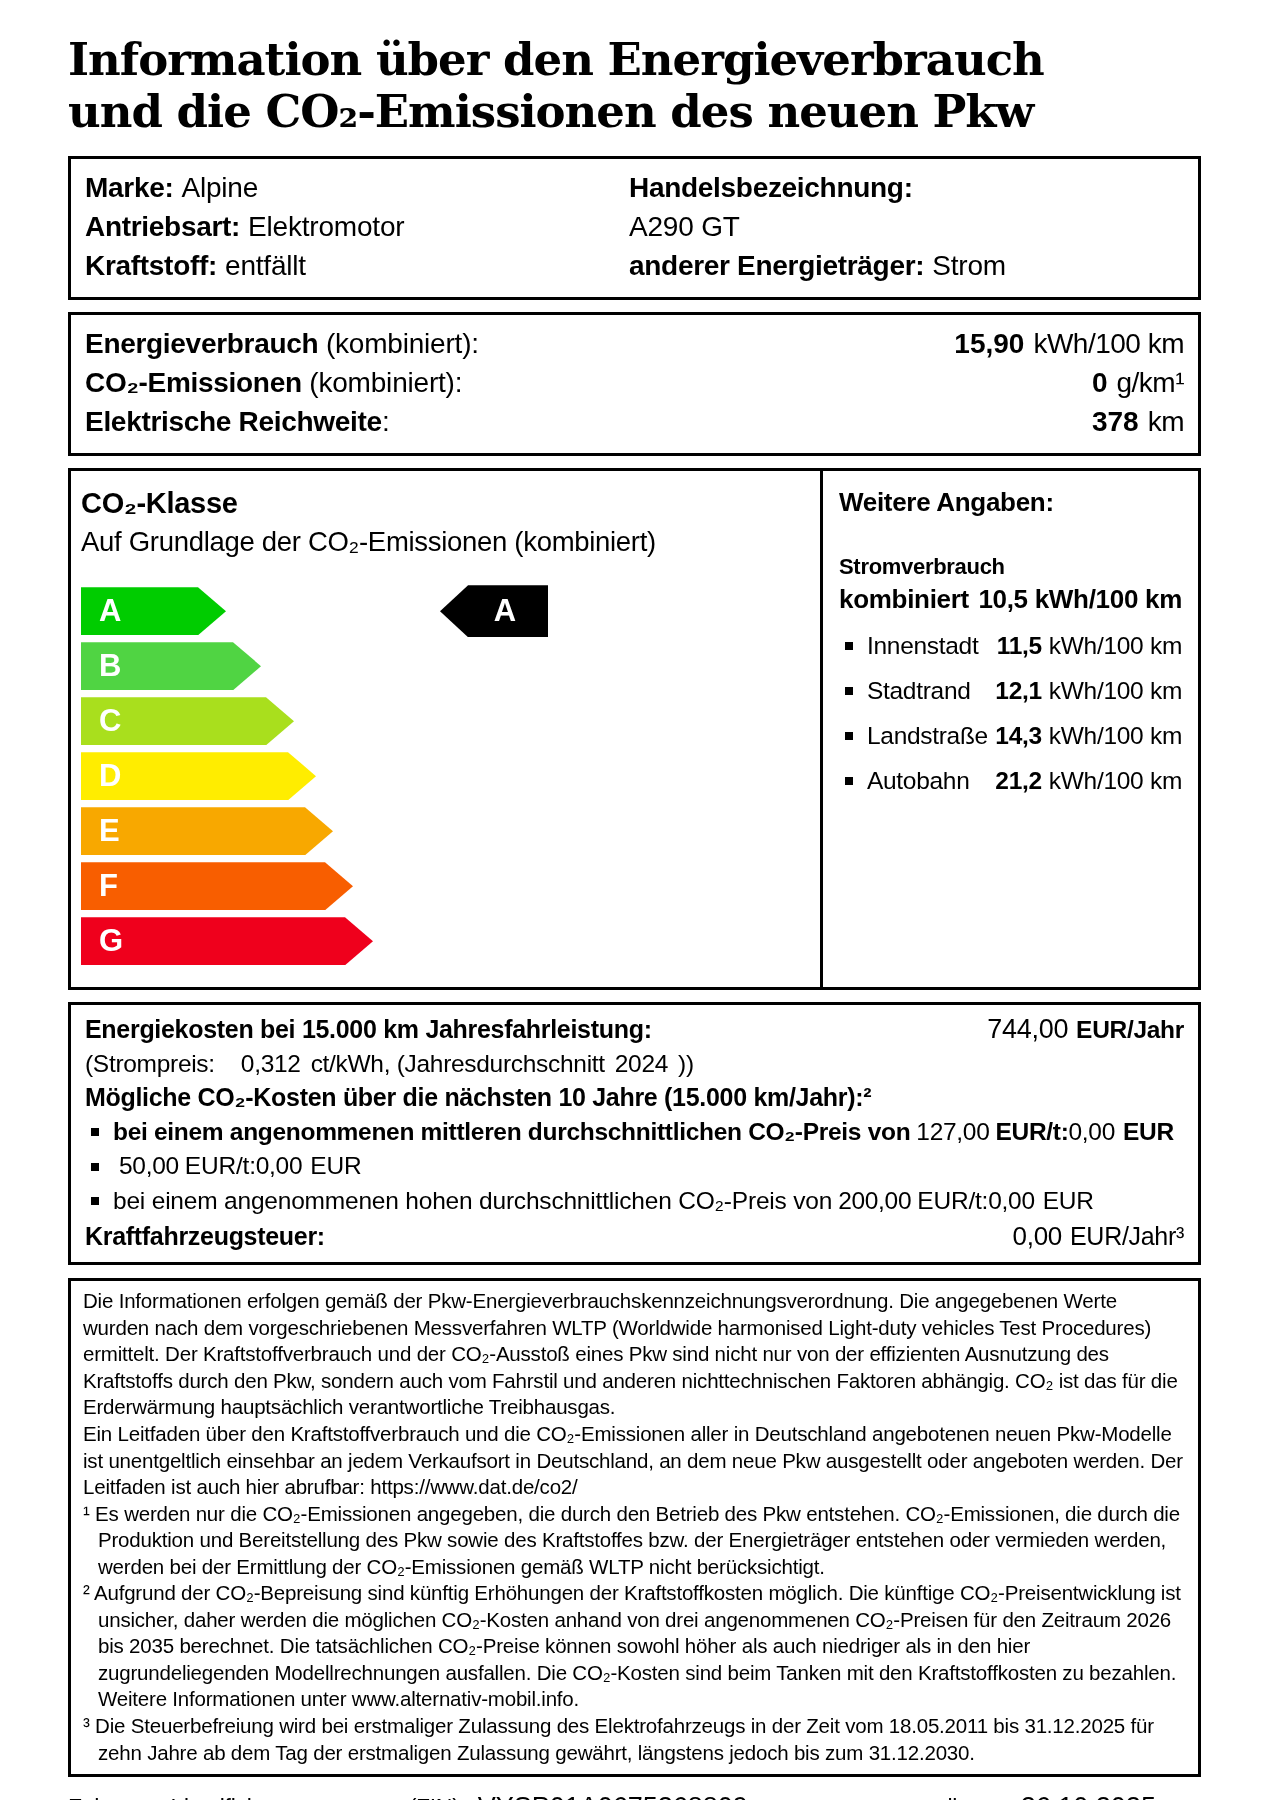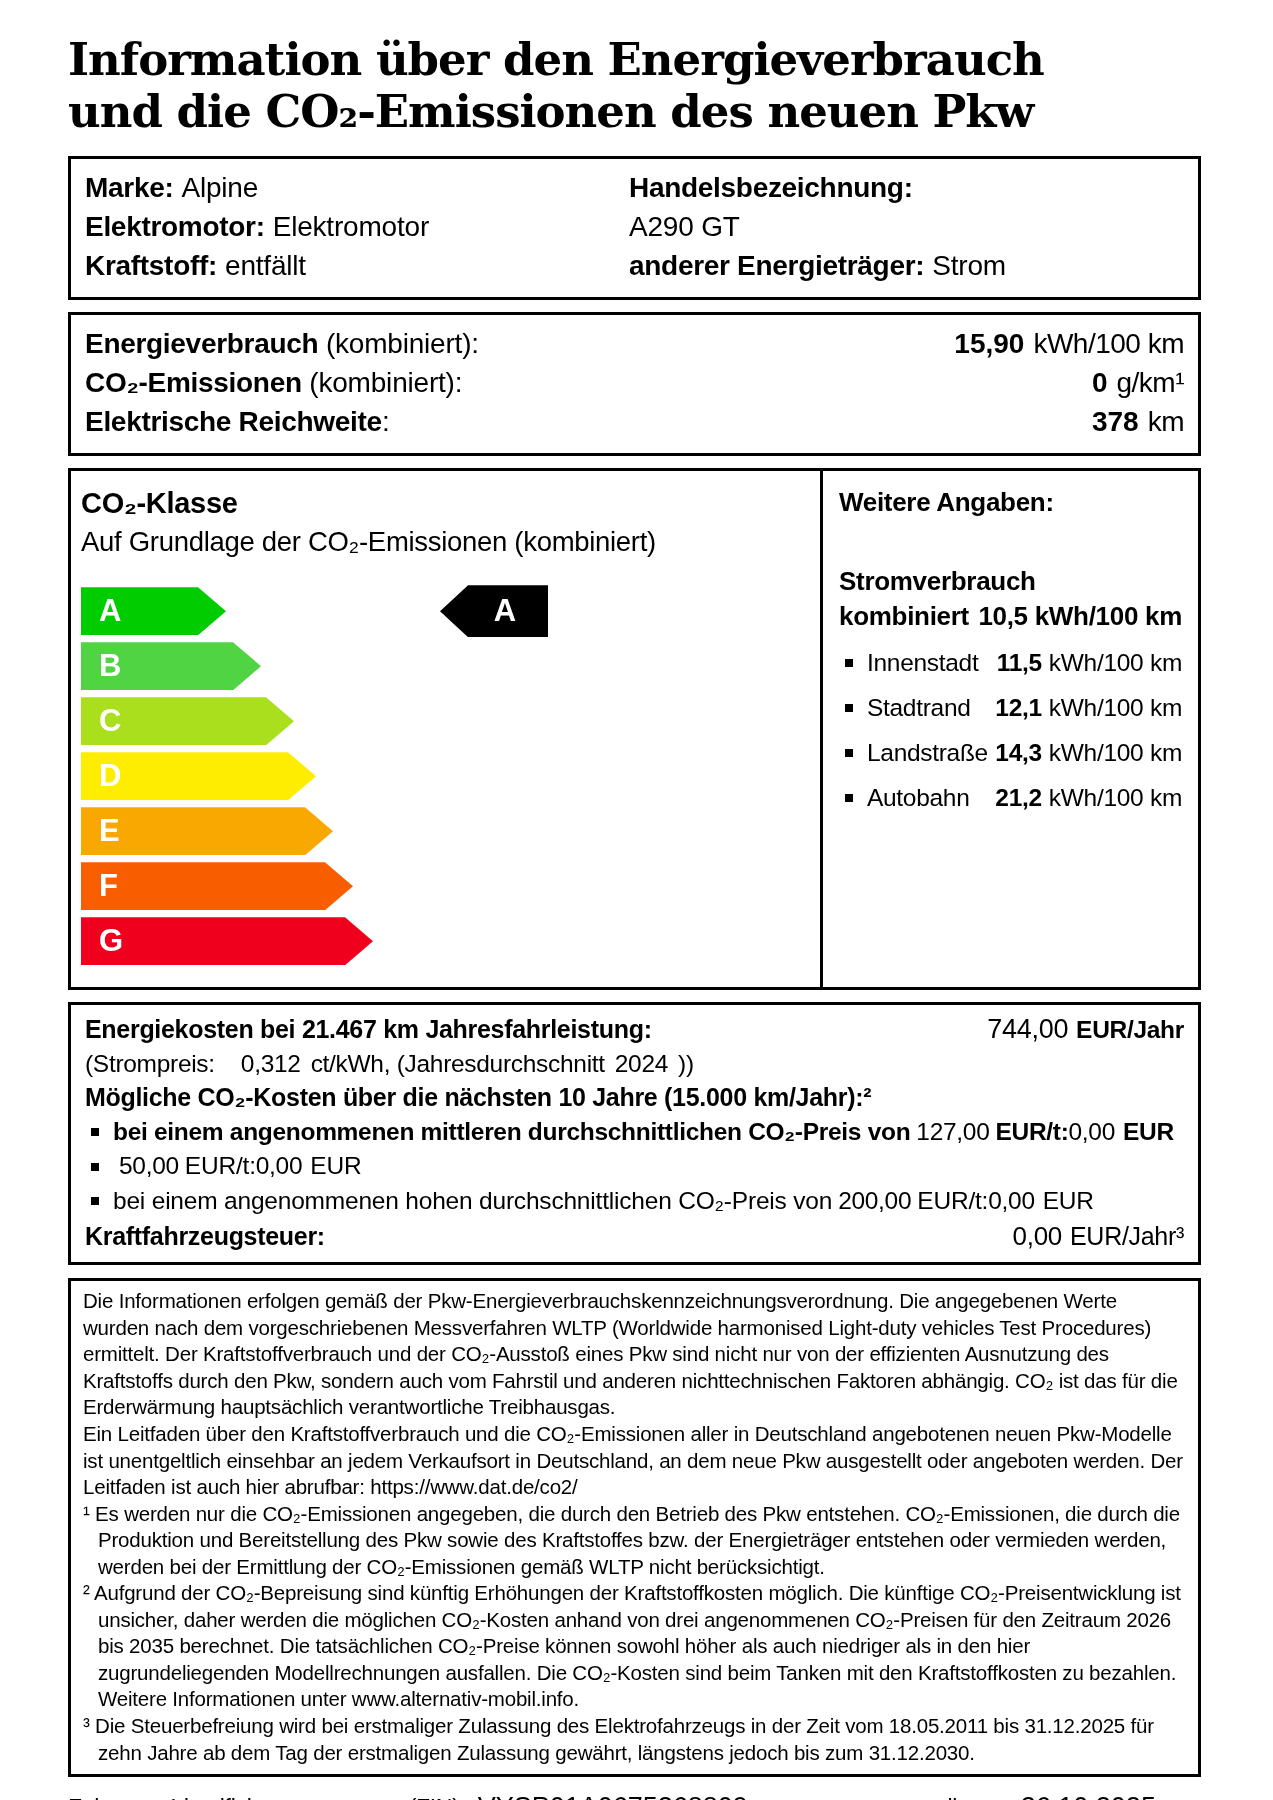--- a/index.html
+++ b/index.html
@@ -40,21 +40,21 @@
   }
   .aw-0{width:145px}.aw-1{width:180px}.aw-2{width:213px}.aw-3{width:235px}.aw-4{width:252px}.aw-5{width:272px}.aw-6{width:292px}
   .pointer {
     position:absolute; left:359px; top:-2px; width:108px; height:52px;
     clip-path: polygon(0 50%, 26% 0, 100% 0, 100% 100%, 26% 100%);
     color:#fff; display:flex; align-items:center; justify-content:center;
     padding-left:22px; font-size:31px; font-weight:700;
   }
   .wa-panel { width:378px; border-left:3px solid #000; padding:16px 16px 0 16px; }
   .wa-panel h3 { font-size:26px; letter-spacing:-0.3px; }
-  .wa-strom { font-size:26px; margin-top:48px; letter-spacing:-0.3px; }
+  .wa-strom { font-size:22px; margin-top:36px; letter-spacing:-0.3px; }
   .wa-komb { display:flex; font-size:26px; margin-top:4px; letter-spacing:-0.3px; }
   .wa-komb .wa-kv { margin-left:auto; }
   .wa-row { display:flex; align-items:baseline; font-size:24.5px; margin-top:17px; letter-spacing:-0.3px; }
   .bullet { width:8px; height:8px; background:#000; align-self:center; margin:0 14px 0 6px; flex:none; }
   .wa-row .lab { font-weight:400; }
   .wa-row .vals { margin-left:auto; }
   .wa-row .num { font-weight:700; }
   .wa-row .unit { font-weight:400; margin-left:7px; }
 
   
@@ -99,21 +99,21 @@
     <span>Information über den Energieverbrauch</span><br>
     <span>und die CO₂-Emissionen des neuen Pkw</span>
   </h1>
 
   <div class="box vehicle">
     <div class="col">
       <div class="cell">
         <span class="b">Marke:</span><span class="r">Alpine</span>
       </div>
       <div class="cell">
-        <span class="b">Elektromotor:</span><span class="r">Elektromotor</span>
+        <span class="b">Antriebsart:</span><span class="r">Elektromotor</span>
       </div>
       <div class="cell">
         <span class="b">Kraftstoff:</span><span class="r">entfällt</span>
       </div>
     </div>
     <div class="col">
       <div class="cell">
         <span class="b">Handelsbezeichnung:</span>
       </div>
       <div class="cell">
@@ -196,21 +196,21 @@
       <div class="wa-row">
         <span class="bullet"></span>
         <span class="lab">Autobahn</span>
         <span class="vals"><span class="num">21,2</span><span class="unit">kWh/100 km</span></span>
       </div>
     </div>
   </div>
 
   <div class="box costbox">
     <div class="cost-row cost-head">
-      <span class="b lab">Energiekosten bei 21.467 km Jahresfahrleistung:</span>
+      <span class="b lab">Energiekosten bei 15.000 km Jahresfahrleistung:</span>
       <span class="right"><span class="num">744,00</span><span class="unit">EUR/Jahr</span></span>
     </div>
     <div class="strom-row">
       <span>(Strompreis:</span><span class="fill g26">0,312</span><span class="g10">ct/kWh, (Jahresdurchschnitt</span><span class="fill g10">2024</span><span class="g10">))</span>
     </div>
     <div class="cost-sub b">Mögliche CO₂-Kosten über die nächsten 10 Jahre (15.000 km/Jahr):²</div>
 
     <div class="cost-li bold-li">
       <span class="bullet"></span>
       <span class="b txt">bei einem angenommenen mittleren durchschnittlichen CO₂-Preis von</span>

